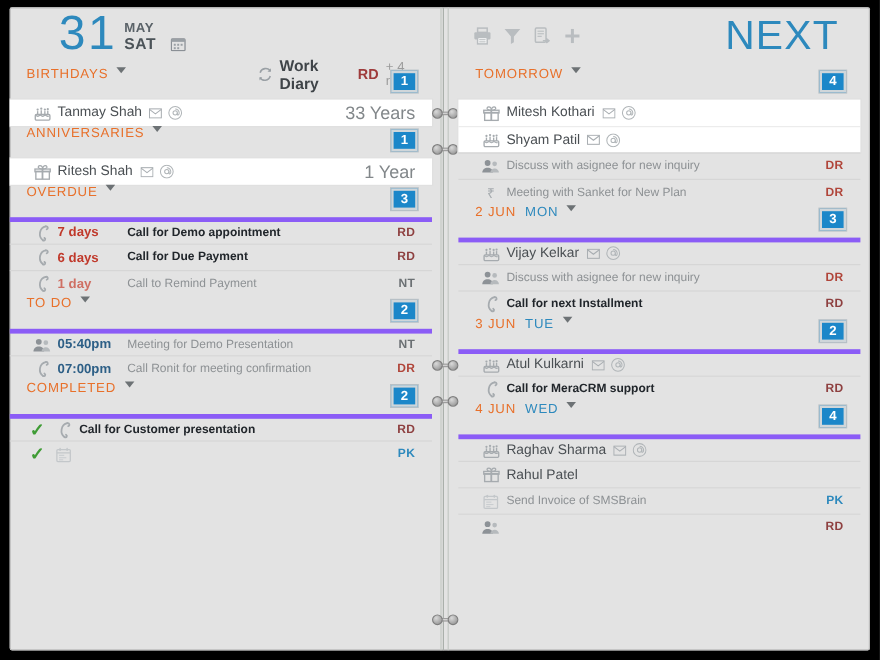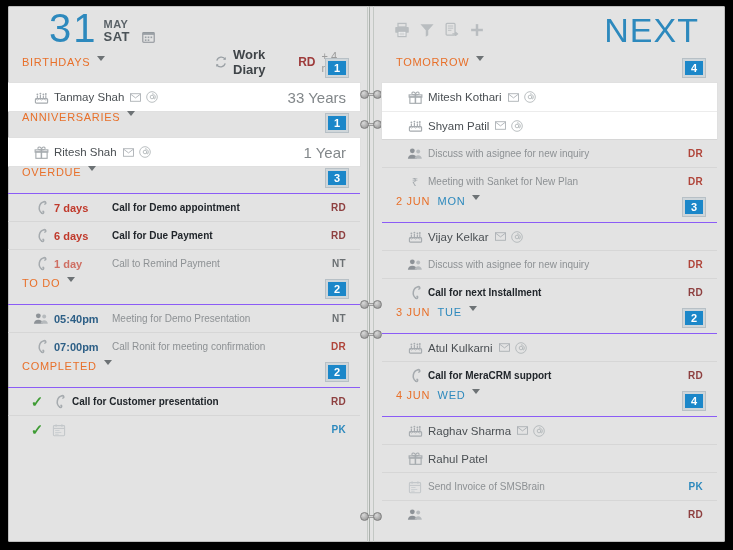--- a/index.html
+++ b/index.html
@@ -48,23 +48,23 @@
            border-left:4px solid transparent; border-right:4px solid transparent;
            border-top:5px solid #6d7275; }
   .badge { position:absolute; right:12px; top:3px; min-width:22px; height:18px;
            background:#1b87c9; color:#fff; font-size:11px; font-weight:700;
            display:flex; align-items:center; justify-content:center;
            border:2px solid #cfd6da; box-shadow:0 0 0 1px #b7c0c6; padding:0 4px; }
 
   .rows { background:transparent; }
   .rows.white { background:#fff; box-shadow:0 0 0 1px #e0e0e0; }
 
-  .row { position:relative; display:flex; align-items:center; height:28px;
-         border-top:1px solid #d6d6d6; padding-left:20px; }
-  .row.first { border-top:1px solid #8b5cf6; }
+  .row { position:relative; display:flex; align-items:center; height:22px;
+         border-top:1px solid #d6d6d6; padding-left:14px; }
+  .row.first { border-top:4px solid #8b5cf6; }
   .rows.white .row { border-top:1px solid #ececec; }
   .rows.white .row.first { border-top:none; }
 
   .ck  { width:18px; flex:0 0 18px; display:flex; justify-content:center; color:#3f9c35;
          font-size:15px; line-height:1; font-weight:700; }
   .ico { width:26px; flex:0 0 26px; display:flex; justify-content:center; align-items:center; }
   .nm  { font-size:11.5px; color:#4a4f53; }
   .tm  { font-size:11px; color:#2d5f86; font-weight:700; width:58px; flex:0 0 58px; }
   .tm.ovr { color:#c0392b; }
   .tm.ovrdim { color:#cf6f63; }

